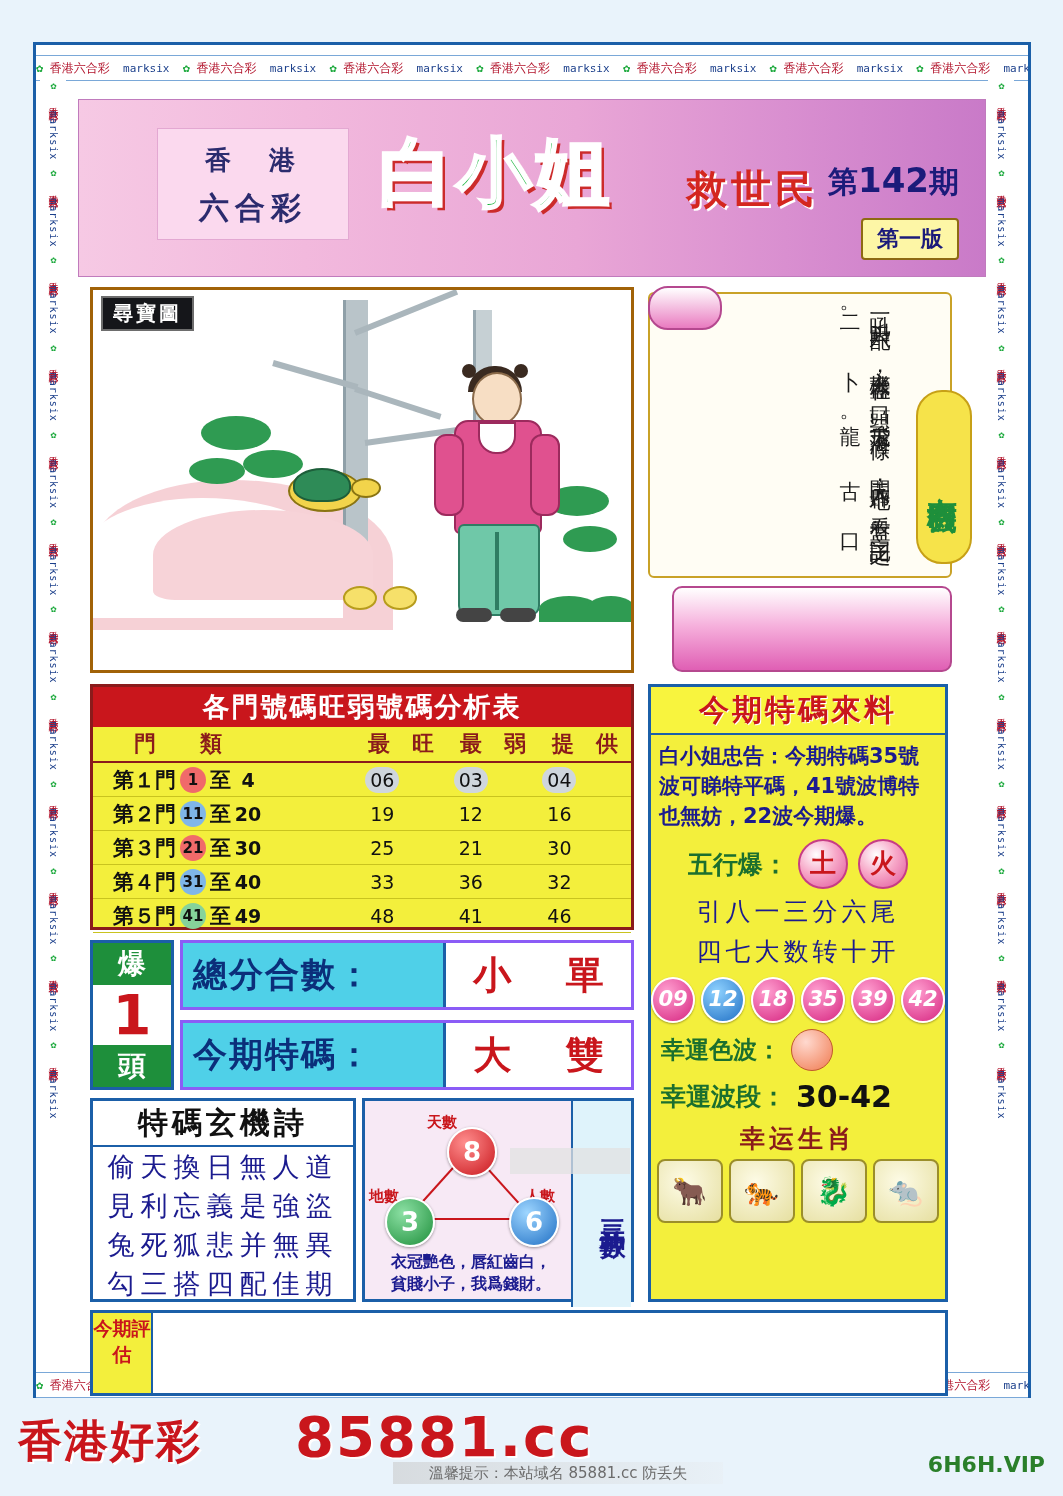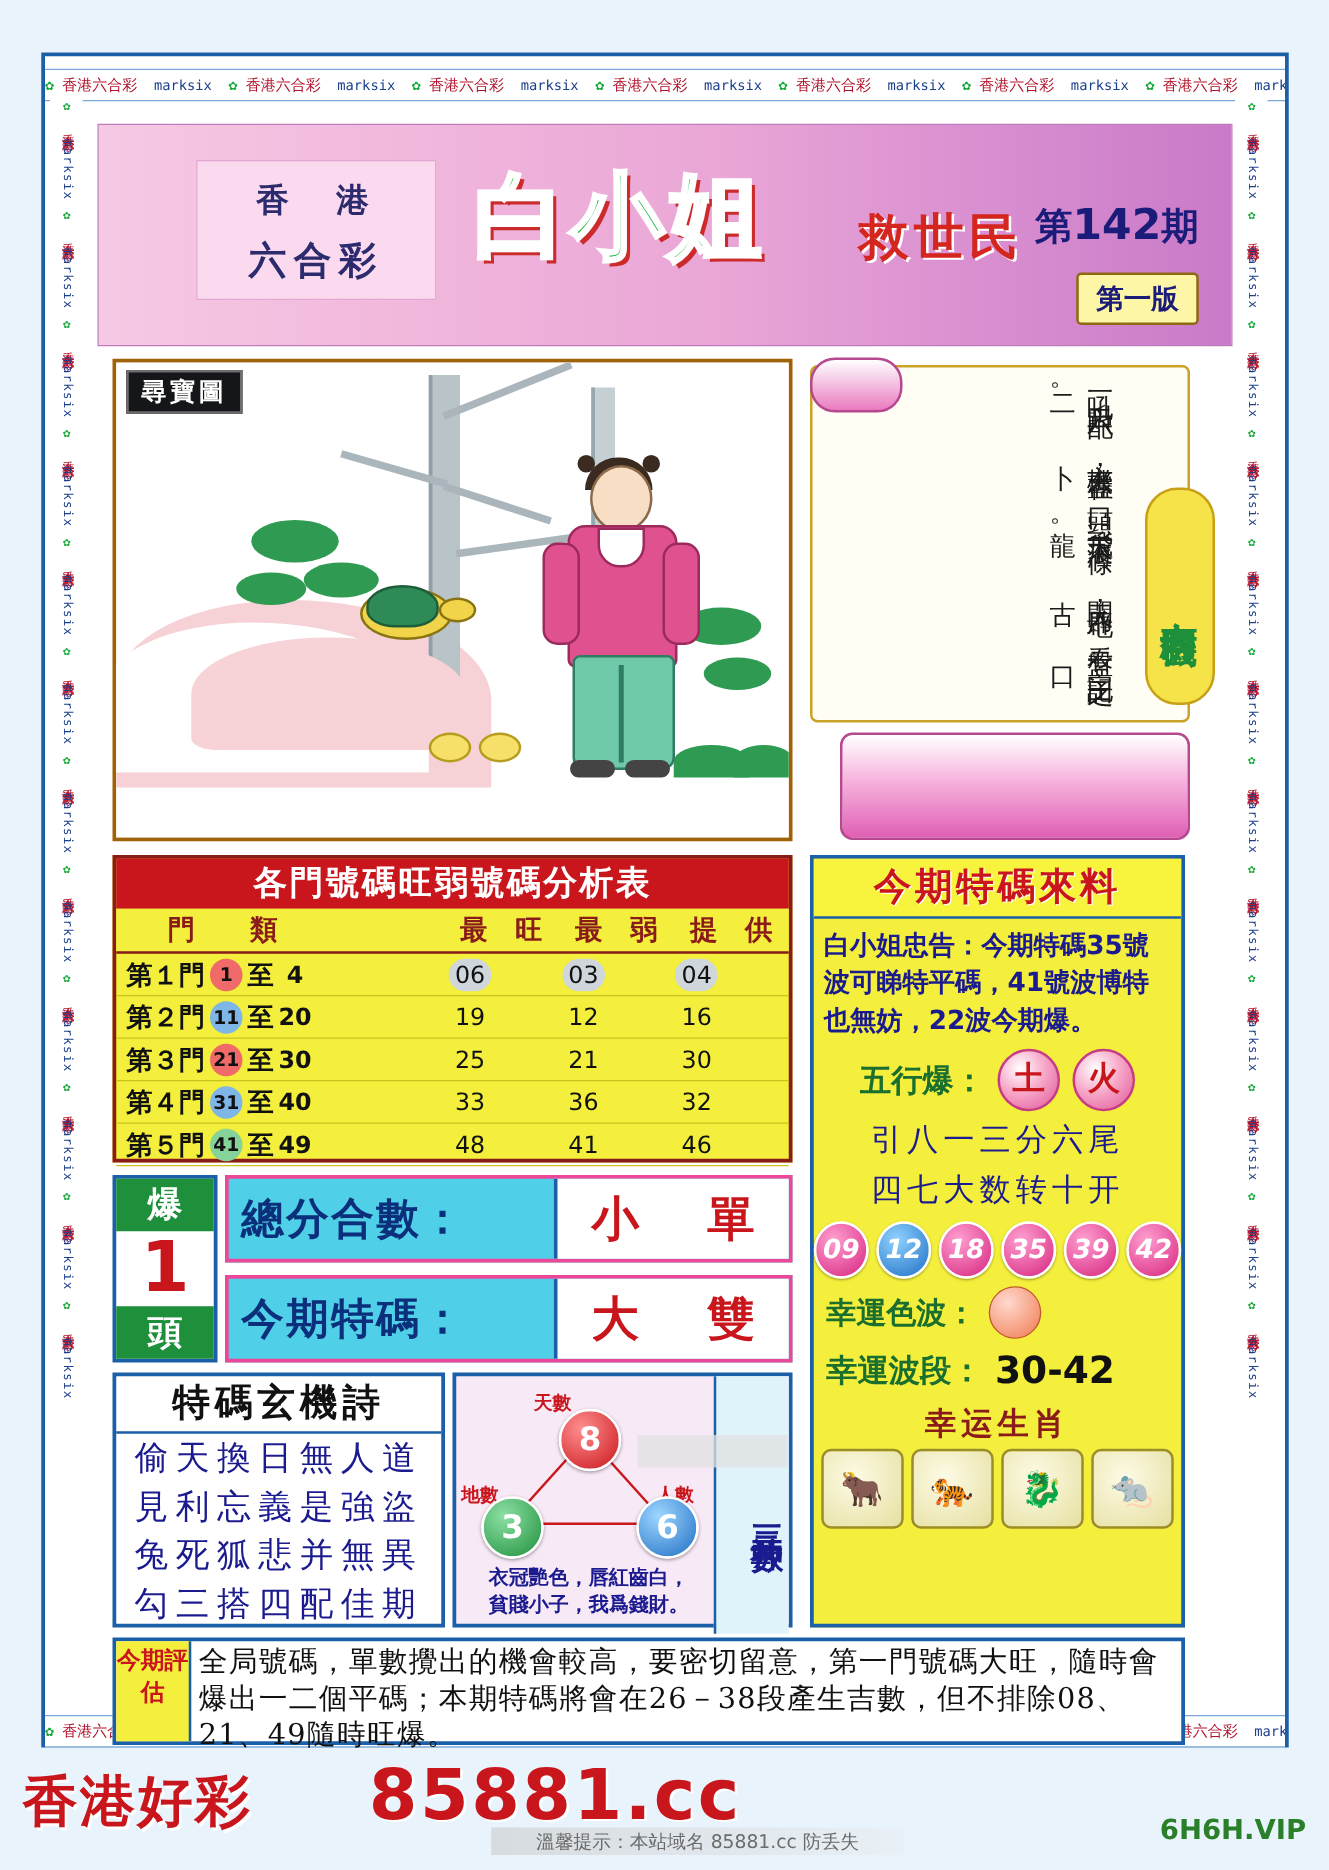--- a/index.html
+++ b/index.html
@@ -160,21 +160,21 @@
     font-size:27px;font-weight:bold;text-align:center;line-height:40px;letter-spacing:2px;
   }
   .tbl .cols{
     display:flex;height:34px;align-items:center;
     font-size:22px;font-weight:bold;color:#8a1b1b;background:#f3ef3c;
     border-bottom:2px solid #8a1b1b;
   }
   .tbl .cols div{text-align:center;}
   .c1{width:170px;} .c2{width:92px;} .c3{width:92px;} .c4{width:92px;} .c5{width:92px;}
   .trow{display:flex;height:33px;align-items:center;font-size:21px;color:#111;border-bottom:1px solid #c9c31f;}
-  .trow .c1{display:flex;align-items:center;justify-content:flex-start;padding-left:8px;font-weight:bold;color:#111;}
+  .trow .c1{display:flex;align-items:center;justify-content:flex-start;padding-left:20px;font-weight:bold;color:#111;}
   .ball-sm{
     display:inline-block;width:26px;height:26px;border-radius:50%;
     line-height:26px;text-align:center;font-size:15px;font-weight:bold;color:#111;margin:0 4px;
   }
   .ball-red{background:#f06a6a;}
   .ball-blue{background:#7fb6e8;}
   .ball-green{background:#86d39a;}
   .ball-grey{background:#cfd6dc;}
   .cellnum{display:inline-block;width:34px;height:26px;line-height:26px;border-radius:13px;text-align:center;font-size:19px;}
 
@@ -238,21 +238,21 @@
   
   .bao{
     position:absolute;left:90px;top:940px;width:84px;height:150px;
     background:#ffffff;border:3px solid #1b5fa8;box-sizing:border-box;text-align:center;
   }
   .bao .t{background:#1e8f3b;color:#ffffff;font-size:28px;font-weight:bold;height:42px;line-height:42px;}
   .bao .n{color:#c9161c;font-size:56px;font-weight:bold;line-height:60px;}
   .bao .b{background:#1e8f3b;color:#ffffff;font-size:28px;font-weight:bold;height:42px;line-height:42px;}
   .rowbox{
     position:absolute;left:180px;width:454px;height:70px;
-    background:#4fd0e8;border:3px solid #ec4899;box-sizing:border-box;
+    background:#4fd0e8;border:3px solid #8b5cf6;box-sizing:border-box;
     display:flex;align-items:center;
   }
   .rowbox.r1{top:940px;}
   .rowbox.r2{top:1020px;}
   .rowbox .lab{width:250px;font-size:34px;font-weight:bold;color:#0b2f7a;padding-left:10px;letter-spacing:2px;}
   .rowbox .vals{flex:1;background:#ffffff;height:100%;display:flex;align-items:center;justify-content:space-around;
     font-size:38px;font-weight:bold;color:#c9161c;border-left:3px solid #1b5fa8;}
 
   
   .poembox{
@@ -566,19 +566,18 @@
     </div>
     <div class="sy-text">
       <div>衣冠艷色，唇紅齒白，</div>
       <div>貧賤小子，我爲錢財。</div>
     </div>
   </div>
   <div class="wm2"></div>
 
   <div class="bottom">
     <div class="tag">今期評估</div>
-    <div class="txt">全局號碼，單數攪出的機會較高，要密切留意，第一門號碼大旺，隨時會爆出一二個平碼；本期特碼將會在26－38段產生吉數，但不排除08、21、49隨時旺爆。</div>
   </div>
 
   <div class="footer-left">香港好彩</div>
   <div class="footer-mid">85881.cc</div>
   <div class="footer-right">6H6H.VIP</div>
 </div>
 
 </body></html>

